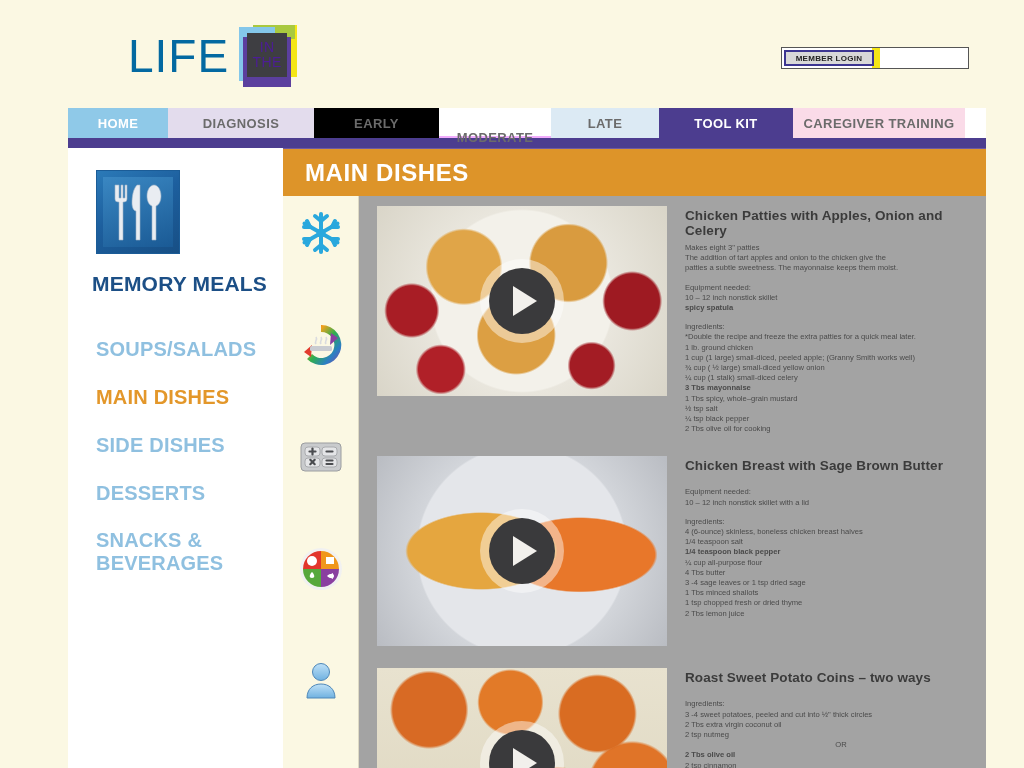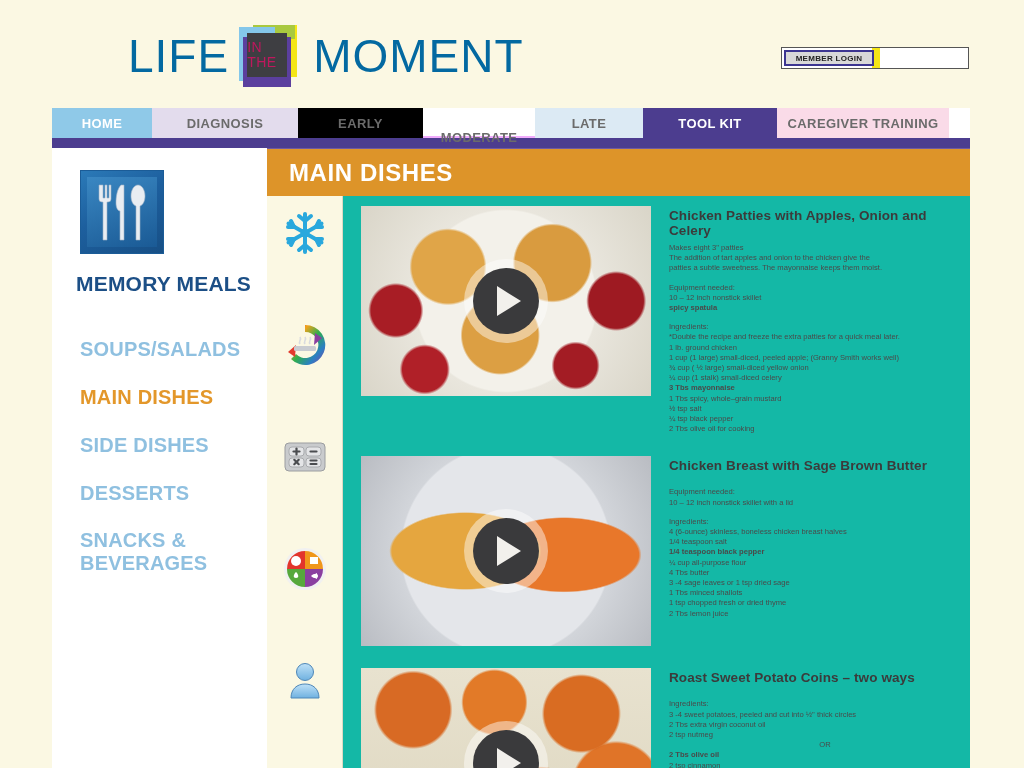--- a/index.html
+++ b/index.html
@@ -20,40 +20,40 @@
   }
   #logo-mark { position: relative; width: 72px; height: 62px; margin: 0 6px; }
   .sq { position: absolute; }
   .sq.blue   { left: 4px;  top: 2px;  width: 36px; height: 54px; background: #84c7ea; }
   .sq.green  { left: 18px; top: 0px;  width: 42px; height: 14px; background: #a9c93f; }
   .sq.yellow { left: 22px; top: 0px;  width: 40px; height: 52px; background: #f5e616; }
   .sq.purple { left: 8px;  top: 12px; width: 48px; height: 50px; background: #5b3f9e; }
   .sq.dark   { left: 12px; top: 8px;  width: 40px; height: 44px; background: #3e3e42; }
   #logo-mark .intext {
     position: absolute; left: 12px; top: 8px; width: 40px; height: 44px;
-    display: flex; flex-direction: column; justify-content: center;
-    color: #be185d; font-size: 14px; line-height: 15px; font-weight: 400; letter-spacing: .5px;
+    display: flex; flex-direction: column; align-items: center; justify-content: center;
+    color: #4c1d95; font-size: 14px; line-height: 15px; font-weight: 400; letter-spacing: .5px;
   }
 
   #member-login-box {
     position: absolute; right: 55px; top: 47px;
     width: 188px; height: 22px; background: #fff; border: 1px solid #555;
   }
   #member-login-btn {
     position: absolute; left: 2px; top: 2px; width: 90px; height: 16px;
     background: #d8d8d8; border: 2px solid #3c3591; color: #222;
     font-size: 8px; font-weight: bold; letter-spacing: .3px;
     display: flex; align-items: center; justify-content: center;
   }
   #member-login-accent {
     position: absolute; left: 90px; top: 0px; width: 8px; height: 20px; background: #f5e616;
   }
 
   
-  #page { position: absolute; left: 52px; top: 108px; width: 918px; height: 660px; background: #fff; }
+  #page { position: absolute; left: 68px; top: 108px; width: 918px; height: 660px; background: #fff; }
 
   
   #nav { display: flex; height: 30px; width: 918px; }
   .nav-tab {
     flex: 0 0 auto; display: flex; align-items: center; justify-content: center;
     font-size: 13px; font-weight: bold; letter-spacing: .4px; color: #6b6b6b;
   }
   .nav-tab.home     { width: 100px; background: #8fc9e8; color: #ffffff; }
   .nav-tab.diagnosis{ width: 146px; background: #e3dced; }
   .nav-tab.early    { width: 125px; background: #000000; }
@@ -99,21 +99,21 @@
   #main-inner { display: flex; height: 572px; }
 
   
   #icon-rail {
     width: 76px; background: #fbf8e3; border-right: 1px solid #ddd9c4;
     padding-top: 14px; display: flex; flex-direction: column; align-items: center;
   }
   .rail-icon { width: 46px; height: 46px; margin-bottom: 66px; position: relative; cursor: pointer; }
 
   
-  #recipes { flex: 1; background: #14b8a6; padding: 10px 0 0 18px; overflow: hidden; }
+  #recipes { flex: 1; background: #a3a3a3; padding: 10px 0 0 18px; overflow: hidden; }
   .recipe { display: flex; margin-bottom: 22px; }
   .thumb {
     width: 290px; height: 190px; position: relative; flex: 0 0 auto;
     background: #caa06a; overflow: hidden; cursor: pointer;
   }
   .play {
     position: absolute; left: 50%; top: 50%; transform: translate(-50%,-50%);
     width: 84px; height: 84px; border-radius: 50%;
     background: rgba(255,255,255,.45);
     display: flex; align-items: center; justify-content: center;
@@ -176,21 +176,20 @@
       <span class="sq yellow"></span>
       <span class="sq green"></span>
       <span class="sq blue"></span>
       <span class="sq purple"></span>
       <span class="sq dark"></span>
       <span class="intext">
         <span>IN</span>
         <span>THE</span>
       </span>
     </span>
-    <span class="logo-word">MOMENT</span>
   </div>
 
   <div id="member-login-box">
     <span id="member-login-accent"></span>
     <span id="member-login-btn">MEMBER LOGIN</span>
   </div>
 </div>
 
 <div id="page">
 

